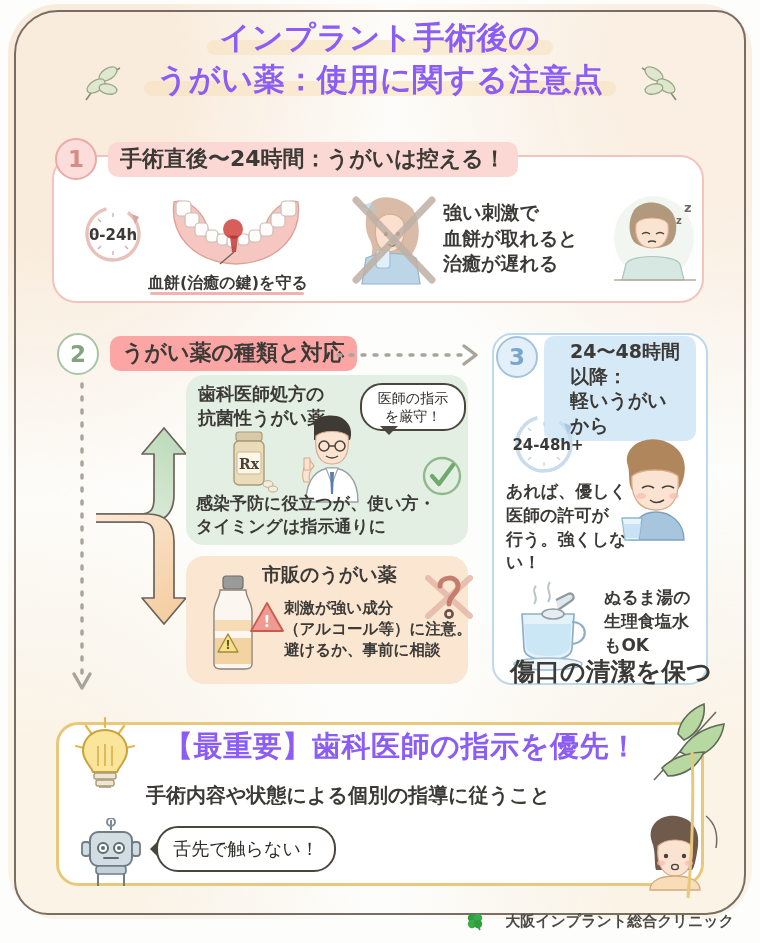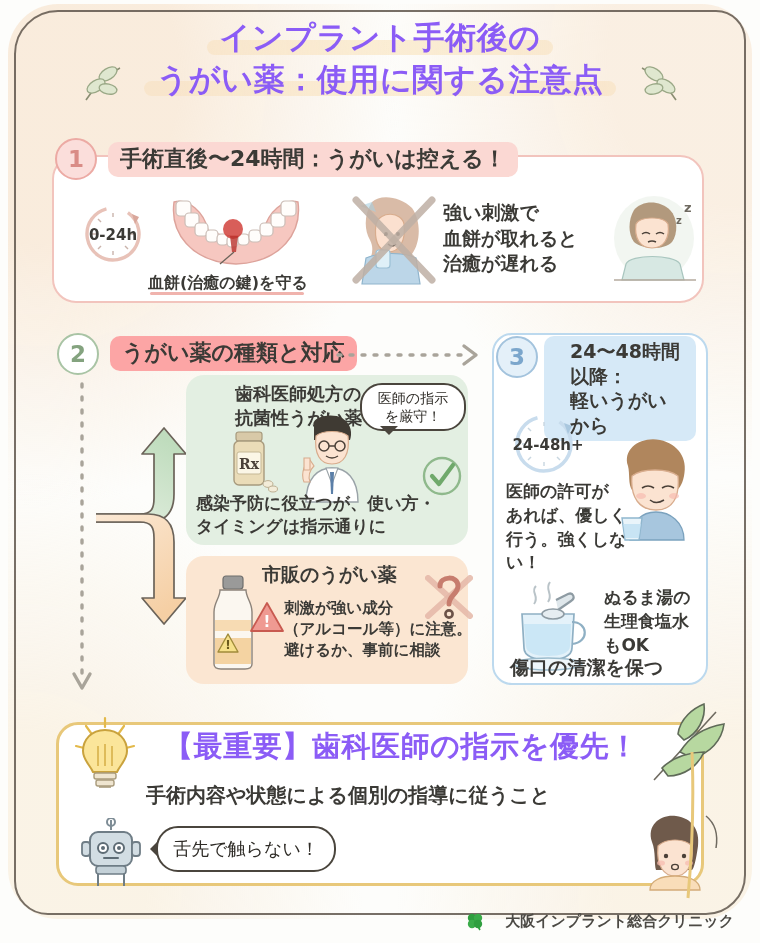--- a/index.html
+++ b/index.html
@@ -326,21 +326,21 @@
       <linearGradient id="gradDn" x1="0" y1="0" x2="0.6" y2="1">
         <stop offset="0%" stop-color="#fbe9d6"></stop>
           <stop offset="100%" stop-color="#f5cfa4"></stop>
       </linearGradient>
     </defs>
     <path d="M-6 96 L44 96 C56 96 58 90 58 80 L58 36 L46 36 L68 10 L90 36 L78 36 L78 76 C78 94 70 104 52 104 L-6 104 Z" fill="url(#gradUp)" stroke="#6b6359" stroke-width="1.7" stroke-linejoin="round"></path>
     <path d="M-6 104 L44 104 C56 104 58 110 58 120 L58 180 L46 180 L68 206 L90 180 L78 180 L78 124 C78 106 70 96 52 96 L-6 96 Z" fill="url(#gradDn)" stroke="#6b6359" stroke-width="1.7" stroke-linejoin="round"></path>
   </svg>
 
   <div class="box-green"></div>
-  <div class="txt" style="left:198px; top:382px; font-size:18px;margin-left:37px;">
+  <div class="txt" style="left:198px; top:382px; font-size:18px;">
     <div>歯科医師処方の</div>
     <div>抗菌性うがい薬</div>
   </div>
 
   <svg class="illus" style="left:222px; top:428px;" width="58" height="66" viewBox="0 0 58 66">
     <rect x="14" y="4" width="26" height="9" rx="2.5" fill="#d8c9a8" stroke="#a79a7d" stroke-width="1.2"></rect>
     <rect x="12" y="13" width="30" height="44" rx="5" fill="#eadcb8" stroke="#a79a7d" stroke-width="1.4"></rect>
     <rect x="15" y="24" width="24" height="22" rx="2" fill="#fbf6e6" stroke="#c5b896" stroke-width="1"></rect>
     <text x="27" y="41" text-anchor="middle" font-size="14" font-weight="bold" fill="#4a4038" font-family="DejaVu Serif, serif">Rx</text>
     <ellipse cx="46" cy="56" rx="5" ry="3.4" fill="#f3ecd8" stroke="#bdb093" stroke-width="1"></ellipse>
@@ -425,22 +425,22 @@
       <line x1="18" y1="40" x2="22" y2="40"></line>
       <line x1="58" y1="40" x2="62" y2="40"></line>
       <line x1="24" y1="24" x2="27" y2="27"></line>
       <line x1="24" y1="56" x2="27" y2="53"></line>
       <line x1="53" y1="53" x2="56" y2="56"></line>
     </g>
     <text x="44" y="46" text-anchor="middle" font-size="15" font-weight="bold" fill="#3b3a36" font-family="DejaVu Sans, sans-serif">24-48h+</text>
   </svg>
 
   <div class="txt" style="left:506px; top:480px; font-size:17px; line-height:1.4;">
+    <div>あれば、優しく</div>
     <div>医師の許可が</div>
-    <div>あれば、優しく</div>
     <div>行う。強くしな</div>
     <div>い！</div>
   </div>
 
   <svg class="illus" style="left:608px; top:432px;" width="98" height="110" viewBox="0 0 98 110">
     <path d="M20 34 C14 16 34 4 52 8 C70 12 80 26 76 44 C74 54 70 58 68 58 L24 58 C20 52 22 42 20 34 Z" fill="#b0865d"></path>
     <path d="M24 44 C22 66 32 78 48 78 C64 78 72 66 70 44 C60 36 34 36 24 44 Z" fill="#fbe3d1" stroke="#d8ac8d" stroke-width="1.3"></path>
     <path d="M34 56 Q40 52 46 56" stroke="#4a4038" stroke-width="1.6" fill="none"></path>
     <path d="M54 56 Q60 52 66 56" stroke="#4a4038" stroke-width="1.6" fill="none"></path>
     <ellipse cx="33" cy="64" rx="5" ry="3" fill="#f6b9ae" opacity=".65"></ellipse>
@@ -461,21 +461,21 @@
     <path d="M56 20 L68 14 C73 12 76 18 71 21 L58 30" stroke="#8e9ba3" stroke-width="2.2" fill="#dfe7eb"></path>
     <ellipse cx="53" cy="34" rx="11" ry="5" fill="#e6edf1" stroke="#8e9ba3" stroke-width="1.6"></ellipse>
   </svg>
 
   <div class="txt" style="left:604px; top:586px; font-size:17px; line-height:1.4;">
     <div>ぬるま湯の</div>
     <div>生理食塩水</div>
     <div>もOK</div>
   </div>
 
-  <div class="txt" style="left:510px; top:655px; font-size:19px;">傷口の清潔を保つ</div>
+  <div class="txt" style="left:510px; top:655px; font-size:25px;">傷口の清潔を保つ</div>
 
   <div class="box-bottom"></div>
 
   <svg class="illus" style="left:70px; top:716px;" width="70" height="78" viewBox="0 0 70 78">
     <g stroke="#e3b94a" stroke-width="2.2" stroke-linecap="round">
       <line x1="35" y1="2" x2="35" y2="11"></line>
       <line x1="16" y1="10" x2="21" y2="17"></line>
       <line x1="54" y1="10" x2="49" y2="17"></line>
       <line x1="6" y1="30" x2="14" y2="32"></line>
       <line x1="64" y1="30" x2="56" y2="32"></line>

